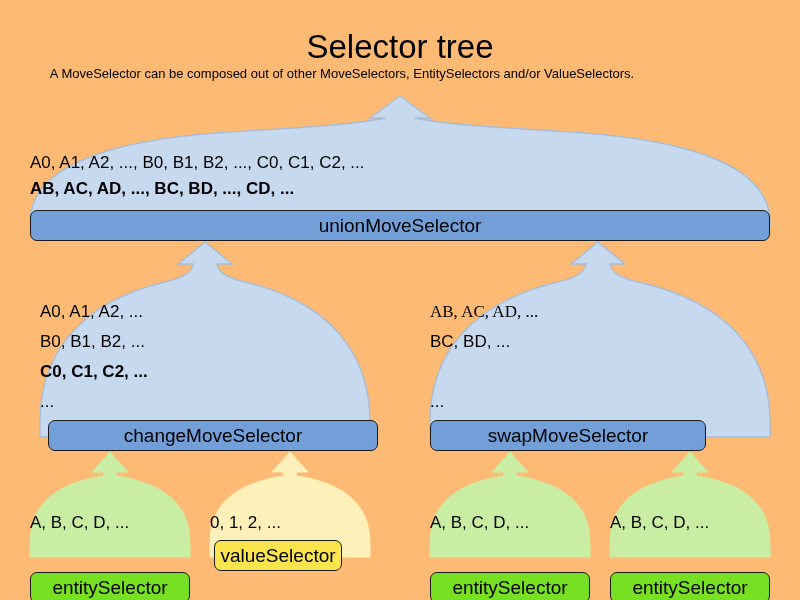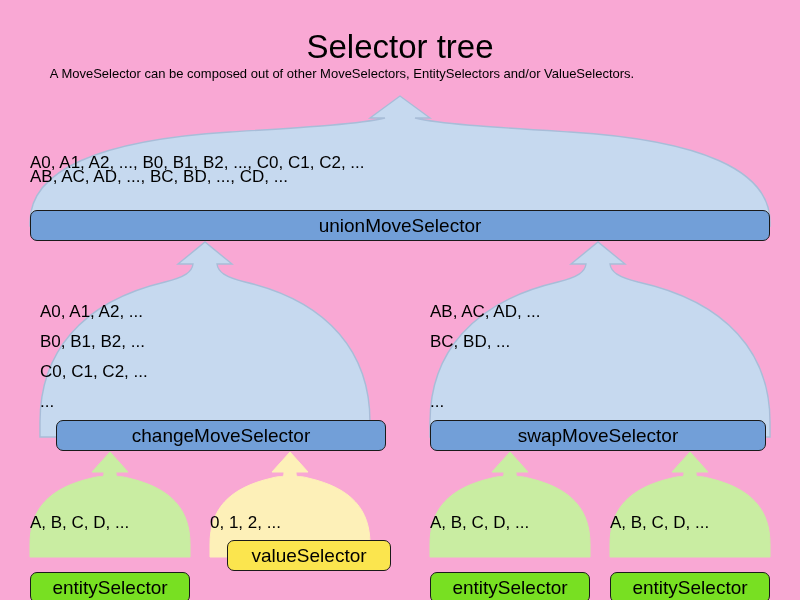--- a/index.html
+++ b/index.html
@@ -4,21 +4,21 @@
 <style>
   html, body {
     margin: 0;
     padding: 0;
     background: #ffffff;
   }
   #canvas {
     position: relative;
     width: 800px;
     height: 600px;
-    background: #f9a8d4;
+    background: #fdba74;
     font-family: "Liberation Sans", sans-serif;
     overflow: hidden;
   }
   .title {
     position: absolute;
     left: 0;
     top: 28px;
     width: 800px;
     text-align: center;
     font-size: 33px;
@@ -81,55 +81,55 @@
     <svg class="balloon-svg" width="740" height="145" viewBox="0 0 740 145">
       <path d="M 0,130 L 0,126
                C 0,74 70,44 200,36
                C 280,31 330,28 355,22
                L 340,22 L 370,0 L 400,22 L 385,22
                C 410,28 460,31 540,36
                C 670,44 740,74 740,126
                L 740,130 Z" fill="#c6d9ef" stroke="#a8bdd8" stroke-width="1.4"></path>
     </svg>
     <div class="balloon-text" style="top:54px;">A0, A1, A2, ..., B0, B1, B2, ..., C0, C1, C2, ...</div>
-    <div class="balloon-text" style="top:68px;">AB, AC, AD, ..., BC, BD, ..., CD, ...</div>
+    <div class="balloon-text" style="top:80px;font-weight:bold;">AB, AC, AD, ..., BC, BD, ..., CD, ...</div>
     <div class="label-bar bar-blue" style="left:0px; top:114px; width:740px;">unionMoveSelector</div>
   </div>
 
   <div class="node" style="left:40px; top:242px; width:330px; height:173px;">
     <svg class="balloon-svg" width="330" height="209" viewBox="0 0 330 209">
       <path d="M 0,195 L 0,180
                C 0,112 40,60 125,40
                C 145,35 152,30 153,22
                L 138,22 L 165,0 L 192,22 L 177,22
                C 178,30 185,35 205,40
                C 290,60 330,112 330,180
                L 330,195 Z" fill="#c6d9ef" stroke="#a8bdd8" stroke-width="1.4"></path>
     </svg>
     <div class="balloon-text" style="top:57px;">A0, A1, A2, ...</div>
     <div class="balloon-text" style="top:87px;">B0, B1, B2, ...</div>
-    <div class="balloon-text" style="top:117px;">C0, C1, C2, ...</div>
+    <div class="balloon-text" style="top:117px;font-weight:bold;">C0, C1, C2, ...</div>
     <div class="balloon-text" style="top:147px;">...</div>
-    <div class="label-bar bar-blue" style="left:16px; top:178px; width:330px;">changeMoveSelector</div>
+    <div class="label-bar bar-blue" style="left:8px; top:178px; width:330px;">changeMoveSelector</div>
   </div>
 
   <div class="node" style="left:430px; top:242px; width:340px; height:209px;">
     <svg class="balloon-svg" width="340" height="209" viewBox="0 0 340 209">
       <path d="M 0,195 L 0,180
                C 0,112 42,60 128,40
                C 148,35 155,30 156,22
                L 141,22 L 168,0 L 195,22 L 180,22
                C 181,30 188,35 208,40
                C 298,60 340,112 340,180
                L 340,195 Z" fill="#c6d9ef" stroke="#a8bdd8" stroke-width="1.4"></path>
     </svg>
-    <div class="balloon-text" style="top:57px;">AB, AC, AD, ...</div>
+    <div class="balloon-text" style="top:57px;font-family:Liberation Serif, serif;">AB, AC, AD, ...</div>
     <div class="balloon-text" style="top:87px;">BC, BD, ...</div>
     <div class="balloon-text" style="top:147px;">...</div>
-    <div class="label-bar bar-blue" style="left:0px; top:178px; width:336px;">swapMoveSelector</div>
+    <div class="label-bar bar-blue" style="left:0px; top:178px; width:276px;">swapMoveSelector</div>
   </div>
 
   <div class="node" style="left:30px; top:452px; width:160px; height:119px;">
     <svg class="balloon-svg" width="160" height="119" viewBox="0 0 160 119">
       <path d="M 0,105 L 0,92
                C 0,58 18,36 62,26
                C 72,23 74,27 74,20
                L 62,20 L 80,0 L 98,20 L 86,20
                C 86,27 88,23 98,26
                C 142,36 160,58 160,92
@@ -143,21 +143,21 @@
     <svg class="balloon-svg" width="160" height="119" viewBox="0 0 160 119">
       <path d="M 0,105 L 0,92
                C 0,58 18,36 62,26
                C 72,23 74,27 74,20
                L 62,20 L 80,0 L 98,20 L 86,20
                C 86,27 88,23 98,26
                C 142,36 160,58 160,92
                L 160,105 Z" fill="#fdf0b8" stroke="#fdf0b8" stroke-width="1"></path>
     </svg>
     <div class="balloon-text" style="top:58px;">0, 1, 2, ...</div>
-    <div class="label-bar bar-yellow" style="left:17px; top:88px; width:164px;">valueSelector</div>
+    <div class="label-bar bar-yellow" style="left:4px; top:88px; width:128px;">valueSelector</div>
   </div>
 
   <div class="node" style="left:430px; top:452px; width:160px; height:119px;">
     <svg class="balloon-svg" width="160" height="119" viewBox="0 0 160 119">
       <path d="M 0,105 L 0,92
                C 0,58 18,36 62,26
                C 72,23 74,27 74,20
                L 62,20 L 80,0 L 98,20 L 86,20
                C 86,27 88,23 98,26
                C 142,36 160,58 160,92

